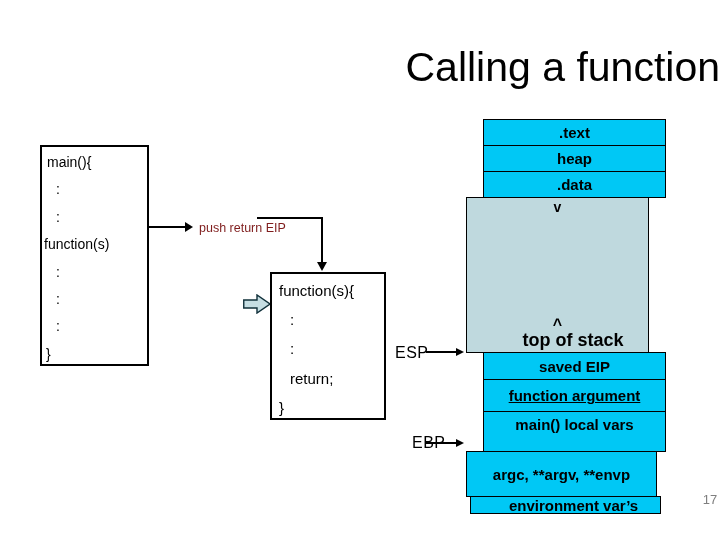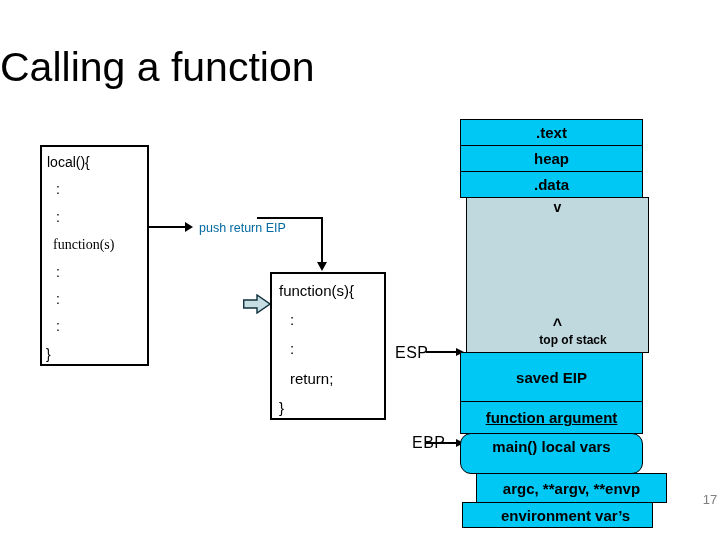--- a/index.html
+++ b/index.html
@@ -1,30 +1,30 @@
 <!DOCTYPE html>
 <html style="--row_fill: #00c8f5; --free_fill: #bfd9de;"><head>
 <meta charset="utf-8">
 <style>
   html,body{margin:0;padding:0;background:#fff;}
   .slide{position:relative;width:720px;height:540px;background:#ffffff;
          font-family:"Liberation Sans",sans-serif;overflow:hidden;color:#000;}
 
-  .title{position:absolute;top:44px;left:0;width:100%;text-align:left;
+  .title{position:absolute;top:44px;left:0;width:100%;text-align:right;
          font-size:41px;font-weight:400;margin:0;}
 
   
   .code-box{position:absolute;background:#fff;border:2px solid #000;box-sizing:border-box;padding-top:2px;}
   .main-box{left:40px;top:145px;width:109px;height:221px;font-size:14px;}
   .main-box div{height:27.4px;line-height:27.4px;}
   .main-box div:nth-of-type(1){padding-left:5px;}
   .main-box div:nth-of-type(2),.main-box div:nth-of-type(3),
   .main-box div:nth-of-type(5),.main-box div:nth-of-type(6),
   .main-box div:nth-of-type(7){padding-left:14px;}
-  .main-box div:nth-of-type(4){padding-left:11px;font-family:Liberation Serif, serif;}
+  .main-box div:nth-of-type(4){padding-left:2px;}
   .main-box div:nth-of-type(8){padding-left:4px;}
 
   .function-box{left:270px;top:272px;width:116px;height:148px;font-size:15px;font-weight:400;}
   .function-box div{height:29.2px;line-height:29.2px;}
   .function-box div:nth-of-type(1),.function-box div:nth-of-type(5){padding-left:7px;}
   .function-box div:nth-of-type(2),.function-box div:nth-of-type(3),
   .function-box div:nth-of-type(4){padding-left:18px;}
 
   
   .line{position:absolute;background:#000;}
@@ -34,60 +34,60 @@
   .esp-line{left:426px;top:351px;width:31px;height:2px;}
   .ebp-line{left:426px;top:442px;width:31px;height:2px;}
   .arrow-right{position:absolute;width:0;height:0;border-top:5px solid transparent;
                border-bottom:5px solid transparent;border-left:8px solid #000;}
   .call-head{left:185px;top:222px;}
   .esp-head{left:456px;top:348px;border-top-width:4px;border-bottom-width:4px;}
   .ebp-head{left:456px;top:439px;border-top-width:4px;border-bottom-width:4px;}
   .arrow-down{position:absolute;width:0;height:0;border-left:5px solid transparent;
               border-right:5px solid transparent;border-top:9px solid #000;left:317px;top:262px;}
 
-  .push-label{position:absolute;left:199px;top:221px;font-size:12.5px;color:#0369a1;}
+  .push-label{position:absolute;left:199px;top:221px;font-size:12.5px;color:#7f1d1d;}
 
   .reg-label{position:absolute;font-size:16px;letter-spacing:.5px;}
   .esp-label{left:395px;top:344px;}
   .ebp-label{left:395px;top:434px;margin-left:17px;}
 
   
   .stack{position:absolute;left:458px;top:119px;width:192px;}
   .mem-row{box-sizing:border-box;border:1px solid #000;background:var(--row_fill,#00c8f5);
            font-weight:700;font-size:15px;display:flex;align-items:center;justify-content:center;
-           margin-left:2px;width:183px;margin-top:-1px;}
+           margin-left:25px;width:183px;margin-top:-1px;}
   .seg-list div{height:27px;}
   .seg-list div:nth-of-type(1){margin-top:0;}
   .free-region{box-sizing:border-box;margin-left:8px;width:183px;height:156px;margin-top:-1px;
                border:1px solid #000;background:var(--free_fill,#bfd9de);position:relative;}
   .grow-down{text-align:center;font-weight:700;font-size:14px;line-height:16px;margin-top:1px;}
   .free-bottom{position:absolute;bottom:2px;left:0;right:0;text-align:center;}
   .grow-up{font-weight:700;font-size:16px;line-height:13px;}
-  .tos-label{font-weight:700;font-size:12px;line-height:19px;margin-left:31px;}
-  .stack-list div:nth-of-type(1){height:50px;}
+  .tos-label{font-weight:700;font-size:18px;line-height:19px;margin-left:31px;}
+  .stack-list div:nth-of-type(1){height:28px;}
   .stack-list div:nth-of-type(2){height:33px;text-decoration:underline;}
-  .stack-list div:nth-of-type(3){height:41px;align-items:flex-start;padding-top:4px;border-radius:11px;}
-  .stack-list div:nth-of-type(4){height:30px;margin-left:18px;width:191px;}
-  .stack-list div:nth-of-type(5){height:26px;margin-left:4px;width:191px;padding-left:16px;}
+  .stack-list div:nth-of-type(3){height:41px;align-items:flex-start;padding-top:4px;}
+  .stack-list div:nth-of-type(4){height:46px;margin-left:8px;width:191px;}
+  .stack-list div:nth-of-type(5){height:18px;margin-left:12px;width:191px;padding-left:16px;}
 
   .block-arrow{position:absolute;left:243px;top:294px;}
 
   .page-num{position:absolute;left:668px;top:492px;width:28px;text-align:center;
             font-size:13px;color:#7f7f7f;margin-left:28px;}
 </style>
 </head>
 <body>
 
 <div class="slide">
 
   <h1 class="title">Calling a function</h1>
 
   <div class="code-box main-box">
 
-  <div class="code-line">local(){</div>
+  <div class="code-line">main(){</div>
       <div class="code-line">:</div>
       <div class="code-line">:</div>
       <div class="code-line">function(s)</div>
       <div class="code-line">:</div>
       <div class="code-line">:</div>
       <div class="code-line">:</div>
       <div class="code-line">}</div>
     </div>
 
   <div class="line call-line"></div>

